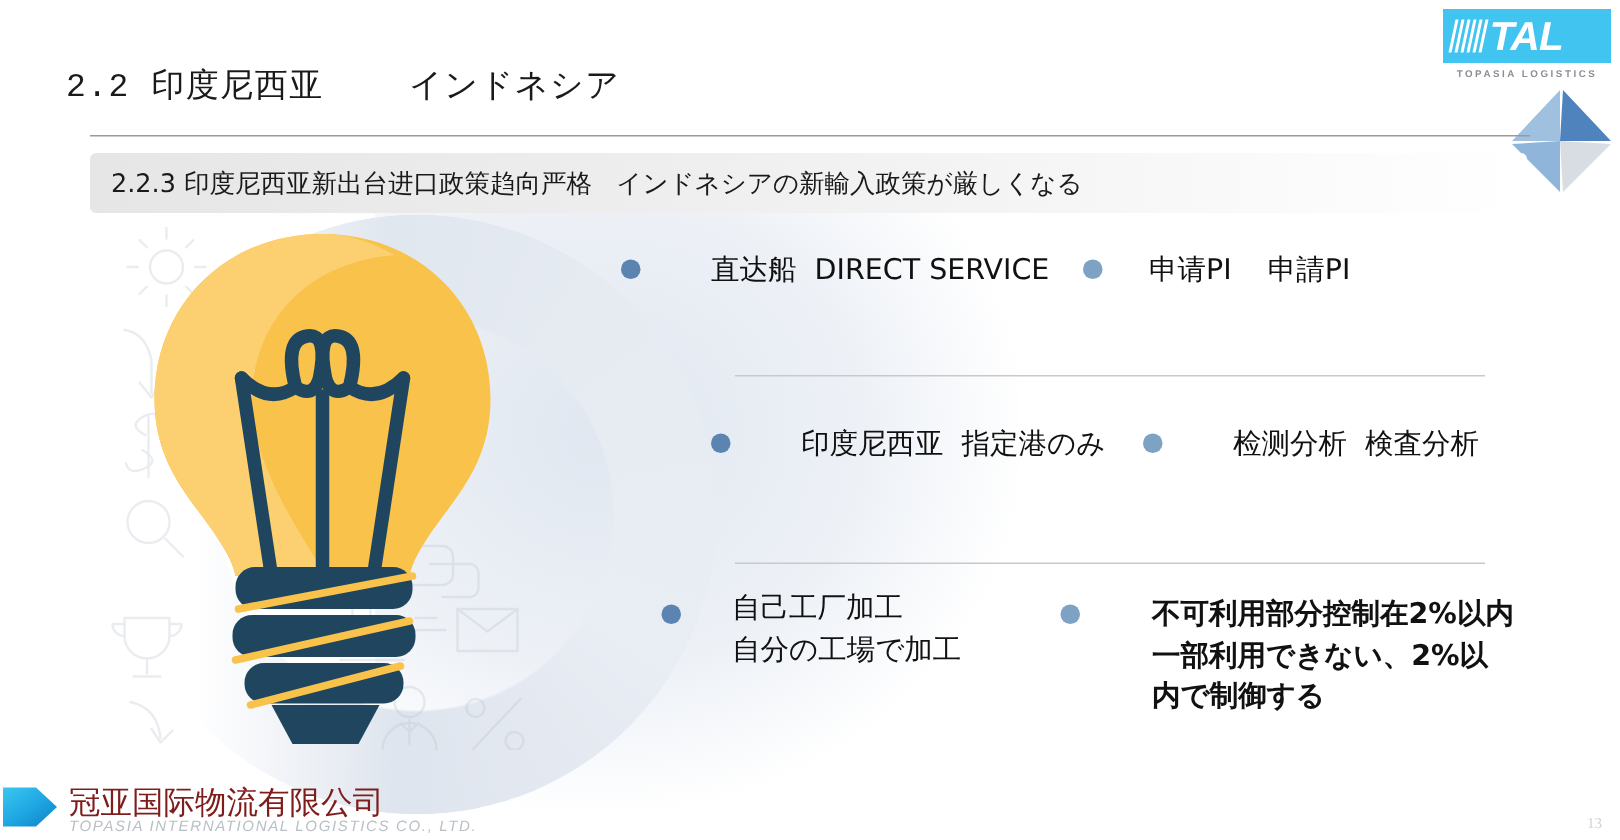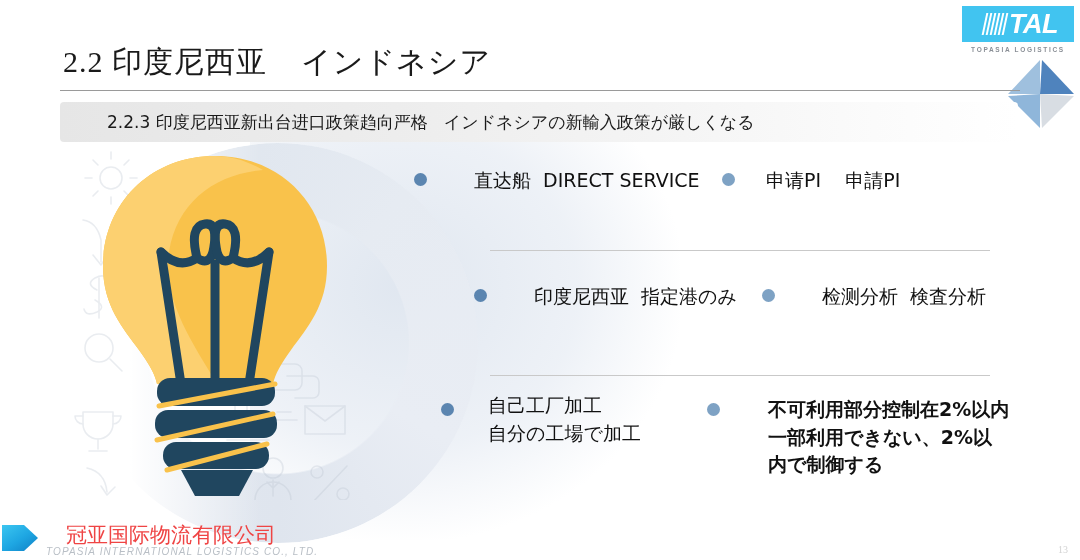--- a/index.html
+++ b/index.html
@@ -80,21 +80,21 @@
     position: absolute;
     right: 6px; top: 6px;
     width: 112px;
     text-align: center;
   }
   .tal-box {
     background: #41c4f0;
     height: 36px;
     display: flex;
     align-items: center;
-    justify-content: center;
+    justify-content: flex-start;
     padding-left: 6px;
     overflow: hidden;
     position: relative;
   }
   .tal-bars {
     display: flex;
     gap: 2px;
     height: 22px;
     align-items: center;
     transform: skewX(-12deg);
@@ -120,25 +120,25 @@
     letter-spacing: 1.7px;
     color: #8a8f96;
     font-weight: bold;
     margin-top: 4px;
     font-family: "Liberation Sans", sans-serif;
   }
 
   
   .title {
     position: absolute;
-    left: 63px; top: 42px;
-    font-size: 30px;
+    left: 44px; top: 42px;
+    font-size: 22px;
     color: #1a1a1a;
     letter-spacing: 1px;
-    font-family: Liberation Serif, serif;
+    font-family: Liberation Mono, monospace;
     white-space: pre;
   }
   .title-rule {
     position: absolute;
     left: 60px; top: 90px;
     width: 960px; height: 1px;
     background: #9a9a9a;
   }
 
   
@@ -150,21 +150,20 @@
     border-radius: 4px;
     display: flex;
     align-items: center;
   }
   .banner-text {
     padding-left: 14px;
     font-size: 17px;
     color: #1a1a1a;
     font-family: "DejaVu Sans", sans-serif;
     white-space: pre;
-    margin-left: 33px;
   }
 
   
   .row { position: absolute; }
 
   .bullet {
     position: absolute;
     width: 13px; height: 13px;
     border-radius: 50%;
     background: #5b85b0;
@@ -190,24 +189,23 @@
   
   .footer-hex {
     position: absolute;
     left: 2px; top: 519px;
     width: 40px; height: 38px;
   }
   .footer-cn {
     position: absolute;
     left: 46px; top: 521px;
     font-size: 21px;
-    color: #ef4444;
+    color: #7f1d1d;
     font-family: "DejaVu Sans", sans-serif;
     white-space: pre;
-    margin-left: 20px;
   }
   .footer-en {
     position: absolute;
     left: 46px; top: 546px;
     font-size: 10px;
     letter-spacing: 1.1px;
     color: #b9bfc6;
     font-style: italic;
     font-family: "Liberation Sans", sans-serif;
     white-space: pre;

